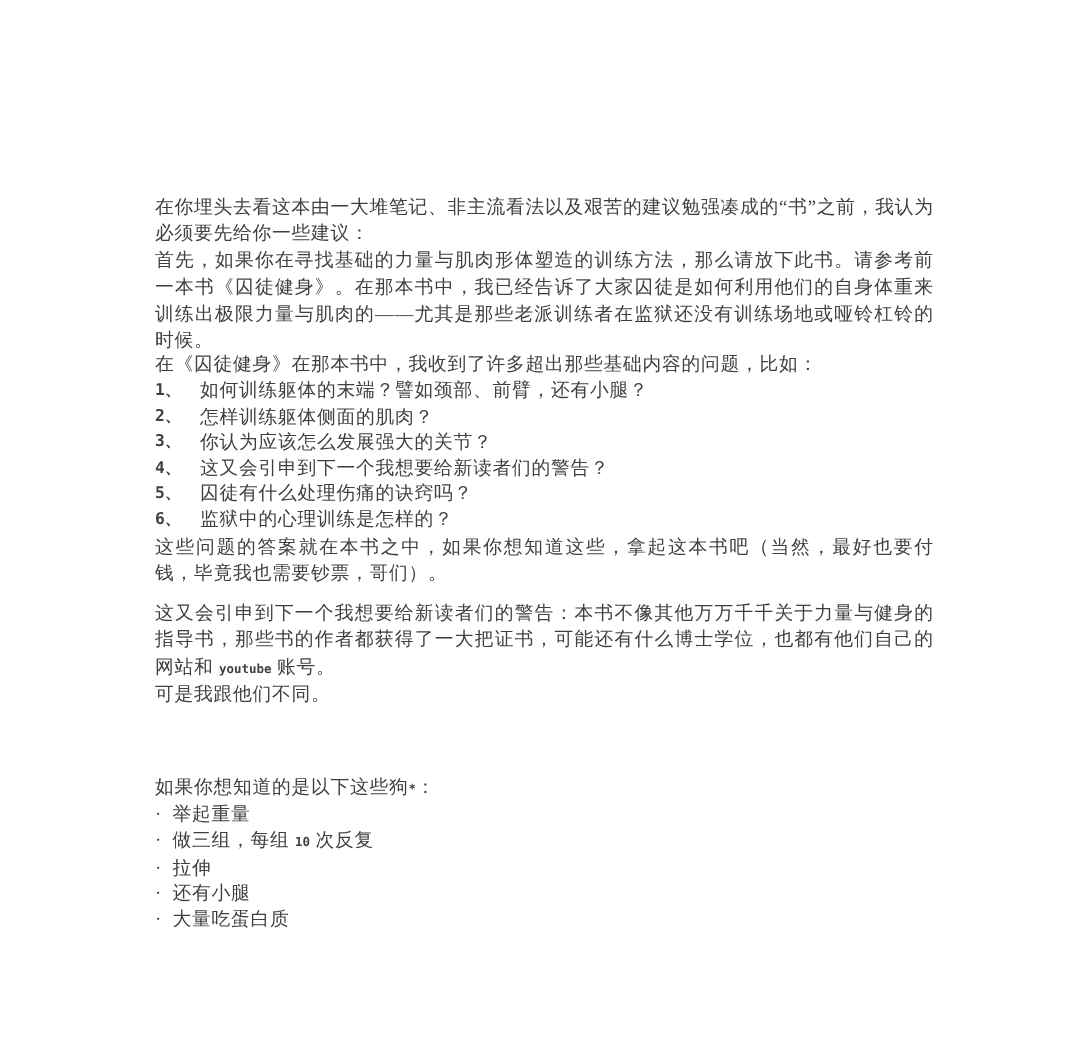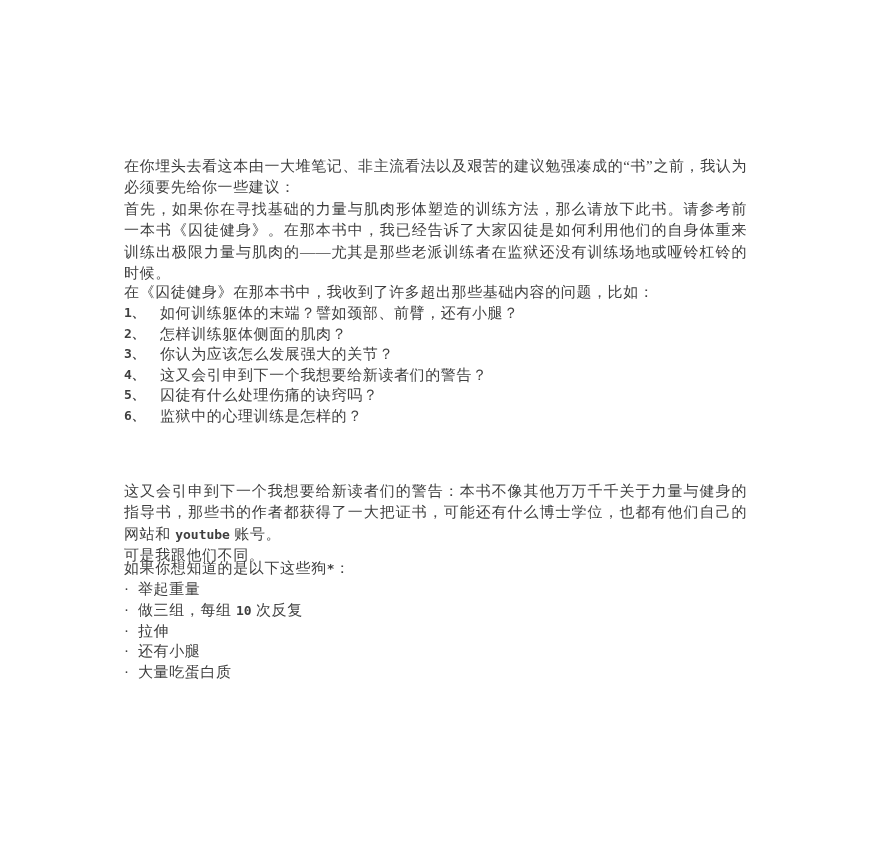--- a/index.html
+++ b/index.html
@@ -30,21 +30,21 @@
     margin: 0;
     font-size: 15px;
     line-height: 21.4px;
     letter-spacing: 0.6px;
     text-align: justify;
     text-justify: inter-ideograph;
   }
   .mono {
     font-family: "DejaVu Sans Mono", "Liberation Mono", monospace;
     font-weight: bold;
-    font-size: 13px;
+    font-size: 10px;
     letter-spacing: 0px;
   }
   .qrow {
     display: flex;
     align-items: flex-start;
     font-size: 15px;
     line-height: 20.5px;
     letter-spacing: 0.6px;
   }
   .qnum {
@@ -64,21 +64,21 @@
   }
   .bdot {
     flex: 0 0 14px;
     font-size: 15px;
     line-height: 20.3px;
   }
   #blk-intro    { top: 108px; }
   #blk-questions{ top: 234px; }
   #blk-answers  { top: 380px; }
   #blk-warning  { top: 433px; }
-  #blk-wishlist { top: 510px; }
+  #blk-wishlist { top: 572px; }
   #blk-closing  { top: 684px; }
 </style>
 </head>
 <body>
 
 <div class="page">
 
   <div class="block" id="blk-intro">
     <p class="para">在你埋头去看这本由一大堆笔记、非主流看法以及艰苦的建议勉强凑成的“书”之前，我认为必须要先给你一些建议：</p>
     <p class="para">首先，如果你在寻找基础的力量与肌肉形体塑造的训练方法，那么请放下此书。请参考前一本书《囚徒健身》。在那本书中，我已经告诉了大家囚徒是如何利用他们的自身体重来训练出极限力量与肌肉的——尤其是那些老派训练者在监狱还没有训练场地或哑铃杠铃的时候。</p>
@@ -105,20 +105,23 @@
     <div class="qrow">
       <span class="qnum">5、</span>
       <span>囚徒有什么处理伤痛的诀窍吗？</span>
     </div>
     <div class="qrow">
       <span class="qnum">6、</span>
       <span>监狱中的心理训练是怎样的？</span>
     </div>
   </div>
 
+  <div class="block" id="blk-answers">
+    <p class="para">这些问题的答案就在本书之中，如果你想知道这些，拿起这本书吧（当然，最好也要付钱，毕竟我也需要钞票，哥们）。</p>
+  </div>
 
   <div class="block" id="blk-warning">
     <p class="para">
       <span>这又会引申到下一个我想要给新读者们的警告：本书不像其他万万千千关于力量与健身的指导书，那些书的作者都获得了一大把证书，可能还有什么博士学位，也都有他们自己的网站和 </span><span class="mono">youtube</span><span> 账号。</span>
     </p>
     <p class="para">可是我跟他们不同。</p>
   </div>
 
   <div class="block" id="blk-wishlist">
     <p class="para">

